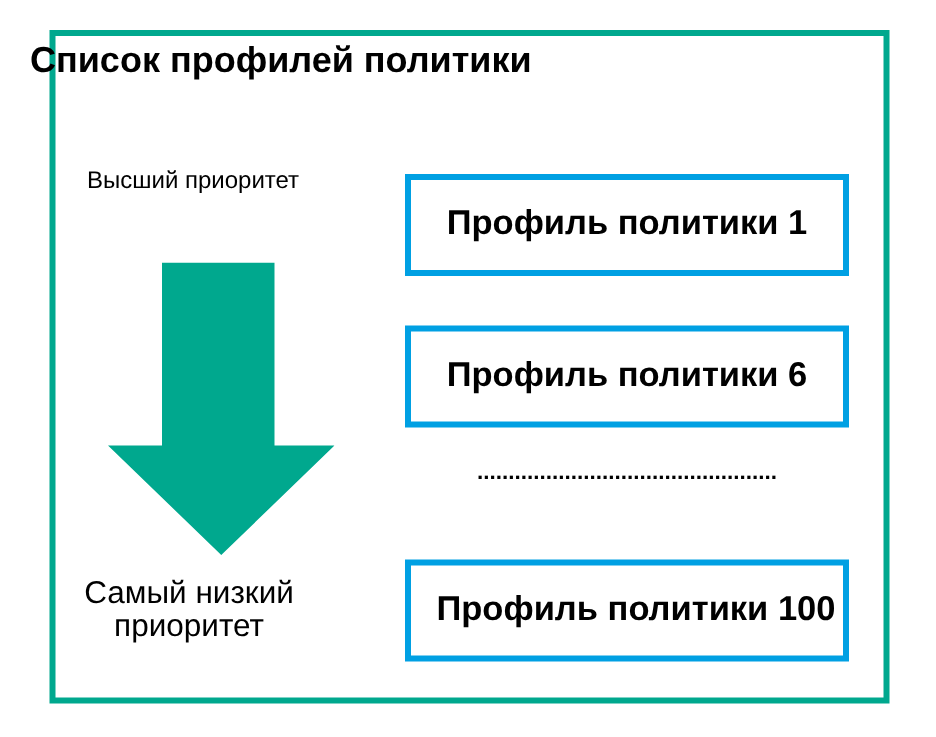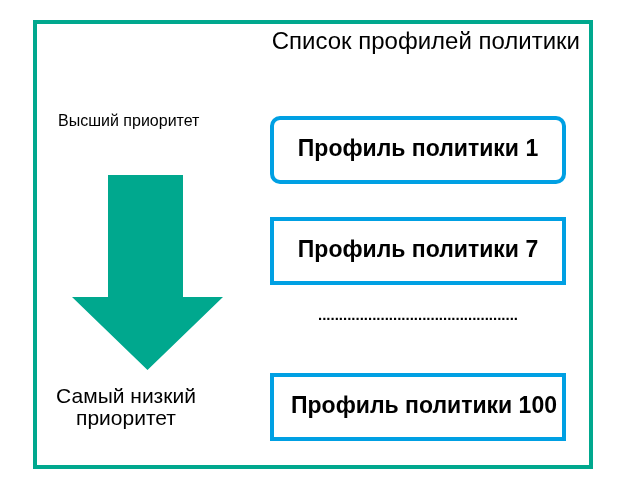--- a/index.html
+++ b/index.html
@@ -13,22 +13,22 @@
   }
   .frame {
     position: absolute; left: 33px; top: 20px;
     width: 560px; height: 449px;
     border: 4px solid var(--frame, #00A88E);
     box-sizing: border-box;
     background: #ffffff;
   }
   .title {
     position: absolute; left: 20px; top: 27px; width: 560px;
-    text-align: right;
-    font-weight: normal; font-size: 24px; line-height: 28px;
+    text-align: left;
+    font-weight: bold; font-size: 24px; line-height: 28px;
     white-space: nowrap;
   }
   .label-high {
     position: absolute; left: 58px; top: 107px;
     font-size: 16px; line-height: 28px;
     white-space: nowrap;
   }
   .label-low {
     position: absolute; left: 25px; top: 385px; width: 202px;
     text-align: center;
@@ -42,21 +42,21 @@
   .pbox {
     position: absolute; left: 270px; width: 296px; height: 68px;
     border: 4px solid var(--box-border, #00A0E3);
     box-sizing: border-box;
     background: #ffffff;
     display: flex; align-items: center; justify-content: center;
     padding-bottom: 4px;
     font-weight: bold; font-size: 23px; text-align: center;
     white-space: nowrap;
   }
-  .pbox1 { top: 116px; border-radius: 10px; }
+  .pbox1 { top: 116px; }
   .pbox2 { top: 217px; }
   .pbox3 { top: 373px; padding-left: 12px; }
   .dots {
     position: absolute; left: 270px; top: 307px; width: 296px;
     text-align: center;
     font-size: 15px; font-weight: bold; line-height: 16px;
     white-space: nowrap;
     color: var(--text, #000000);
   }
 </style>
@@ -73,20 +73,20 @@
   <polygon points="36,0 111,0 111,122 151,122 75.5,195 0,122 36,122" style="fill: var(--arrow, #00A88E);"></polygon>
 </svg>
 
 <div class="label-low">Самый низкий приоритет</div>
 
 <div class="pbox pbox1">
   <span>Профиль политики 1</span>
 </div>
 
 <div class="pbox pbox2">
-  <span>Профиль политики 7</span>
+  <span>Профиль политики 6</span>
 </div>
 
 <div class="dots">................................................</div>
 
 <div class="pbox pbox3">
   <span>Профиль политики 100</span>
 </div>
 
 </body></html>

